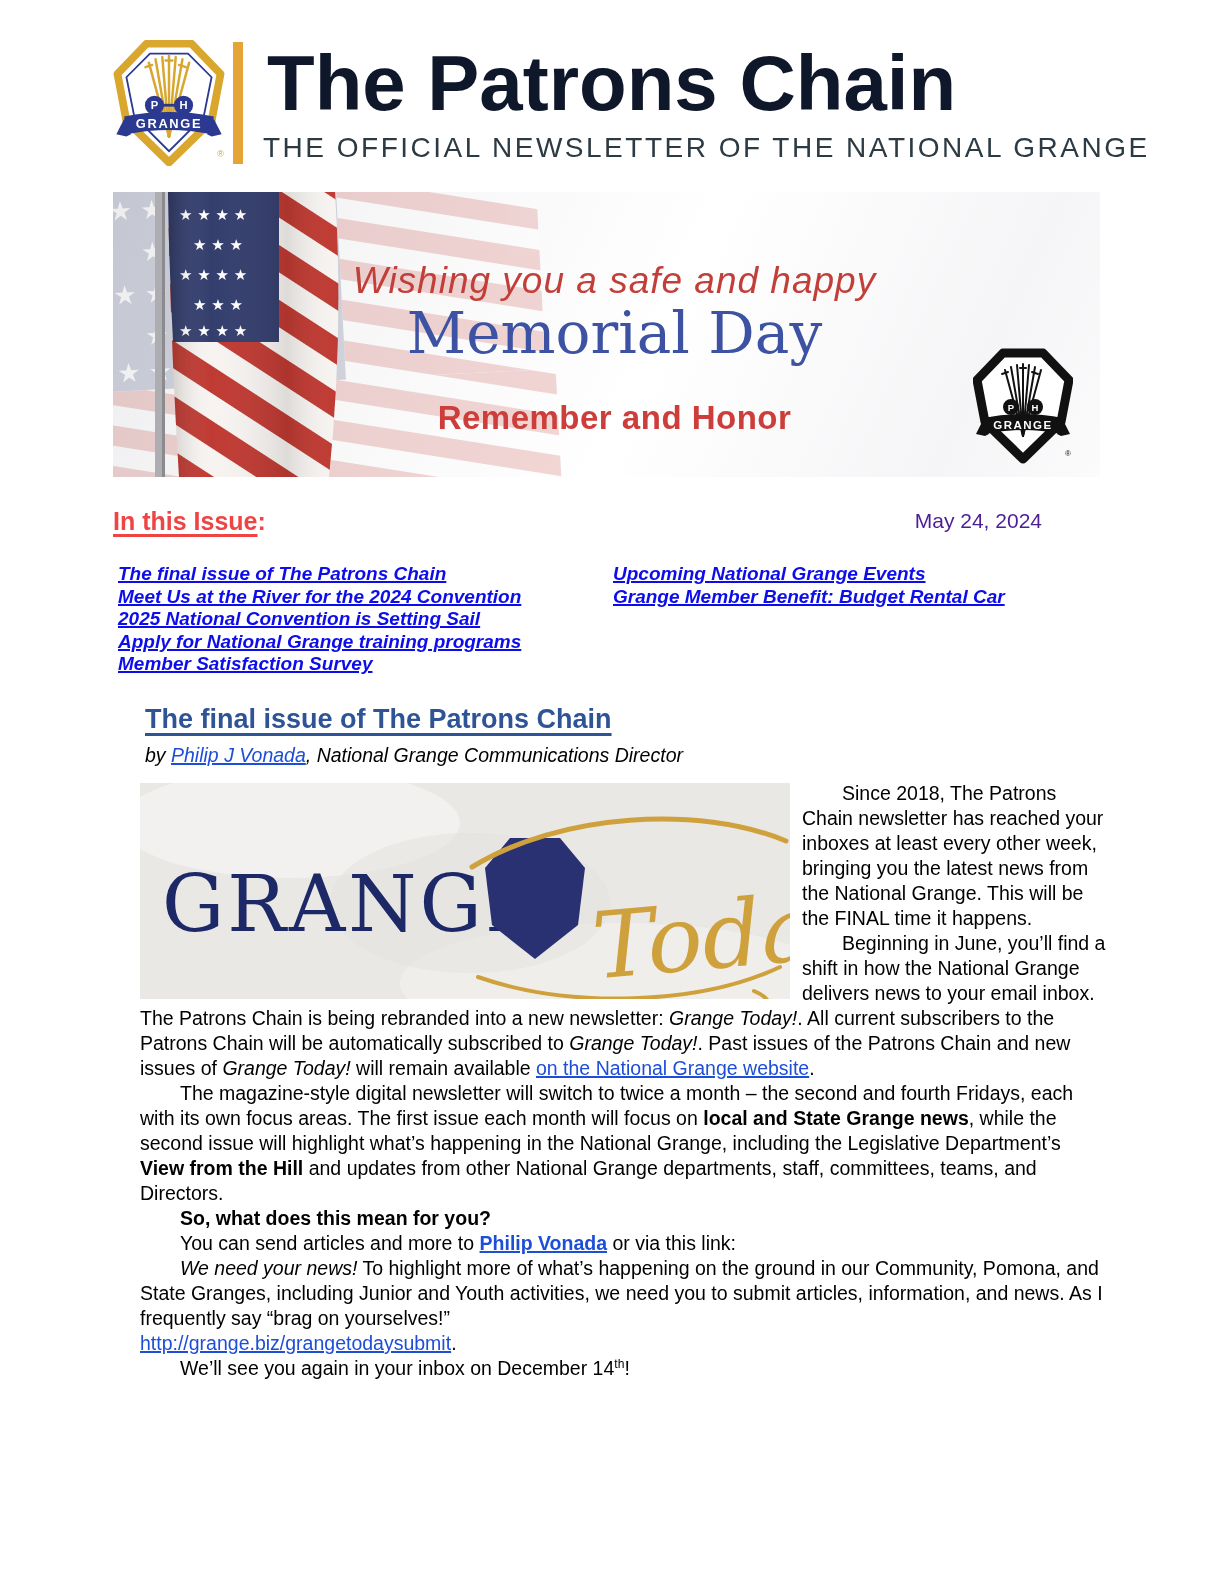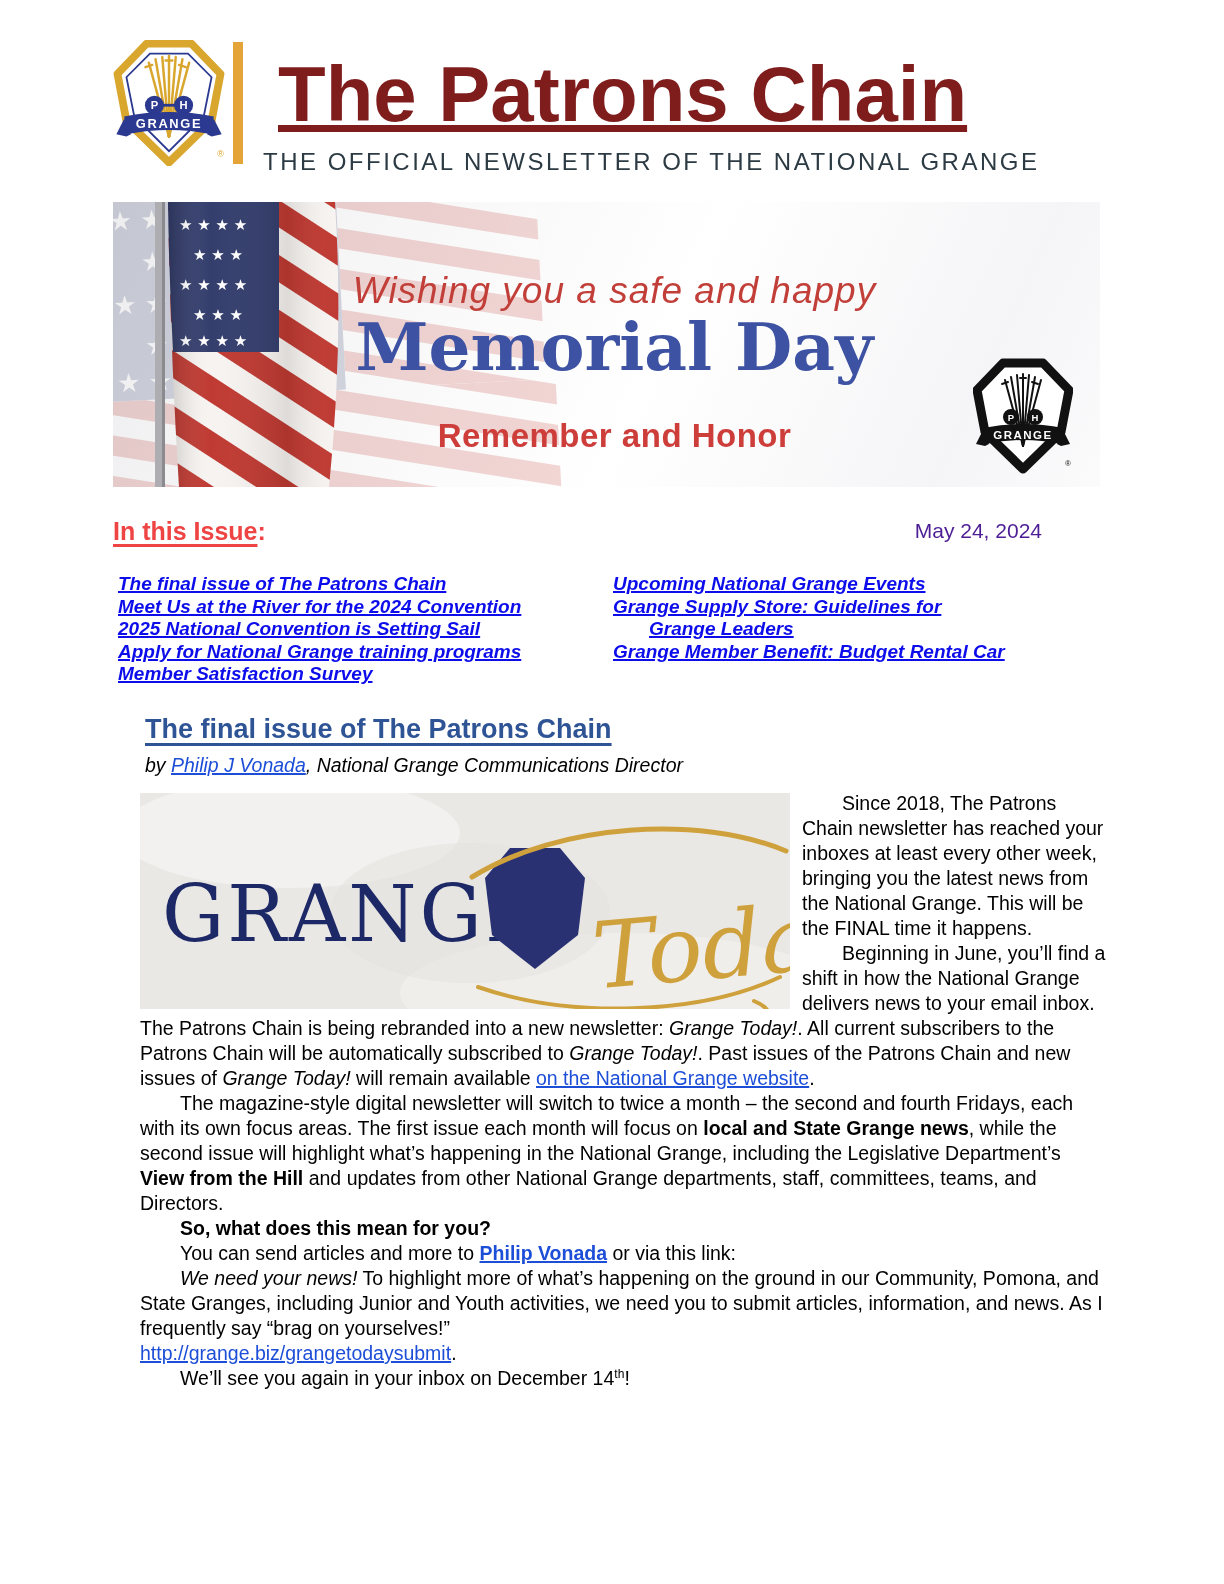--- a/index.html
+++ b/index.html
@@ -7,35 +7,35 @@
   .page {
     position:relative; width:1224px; height:1584px; background:#ffffff;
     font-family:"Liberation Sans", sans-serif; color:#000; overflow:hidden;
   }
 
   
   .masthead { display:flex; align-items:flex-start; padding:40px 0 0 113px; }
   .logo-gold { width:112px; height:126px; flex:0 0 auto; }
   .gold-bar { width:10px; height:122px; background:#E5A437; margin:2px 20px 0 8px; flex:0 0 auto; }
   .mast-text h1 {
-    margin:15px; font-size:78px; line-height:1.0; font-weight:700; color:#7f1d1d; letter-spacing:0;text-decoration:underline;
+    margin:4px; font-size:78px; line-height:1.0; font-weight:700; color:#0f172a; letter-spacing:0;
   }
   .mast-sub {
-    margin-top:10px; font-size:24px; letter-spacing:2.5px; color:#2c3a43; font-weight:400;
+    margin-top:10px; font-size:28px; letter-spacing:2.5px; color:#2c3a43; font-weight:400;
   }
 
   
   .banner {
     position:relative; width:987px; height:285px; margin:26px 0 0 113px; overflow:hidden;
     background:linear-gradient(115deg,#e9e9eb 0%,#f6f6f7 28%,#ffffff 55%,#f5f5f7 85%,#fbfbfc 100%);
   }
   .flag-svg { position:absolute; left:0; top:0; }
   .banner-text { position:absolute; left:186px; right:170px; top:68px; text-align:center; z-index:2; }
   .b1 { font-size:37px; font-style:italic; font-weight:500; color:#c23f39; letter-spacing:1px; }
-  .b2 { font-family:"DejaVu Serif", serif; font-size:66px; font-weight:700; color:#3d52a2; line-height:1.02; margin-top:2px; }
+  .b2 { font-family:"DejaVu Serif", serif; font-size:58px; font-weight:400; color:#3d52a2; line-height:1.02; margin-top:2px; }
   .b3 { font-size:33px; font-weight:700; color:#cd3d3a; margin-top:36px; letter-spacing:0.5px; }
   .emblem-black { position:absolute; left:860px; top:155px; z-index:2; }
 
   
   .issue { margin:30px 0 0 113px; width:987px; }
   .issue-row { display:flex; justify-content:space-between; align-items:flex-start; }
   .issue-row h2 { margin:0; font-size:25px; font-weight:700; color:#ef4444; }
   .issue-row h2 .u { text-decoration:underline; text-decoration-thickness:3px; text-underline-offset:4px; }
   .issue-date { font-size:21px; color:#4c1d95; padding-right:58px; padding-top:2px; }
   .toc { display:flex; margin-top:27px; }
@@ -197,21 +197,20 @@
     <div class="toc">
       <ul class="toc-col left">
           <li><a href="#" class="toc-link">The final issue of The Patrons Chain</a></li>
           <li><a href="#" class="toc-link">Meet Us at the River for the 2024 Convention</a></li>
           <li><a href="#" class="toc-link">2025 National Convention is Setting Sail</a></li>
           <li><a href="#" class="toc-link">Apply for National Grange training programs</a></li>
           <li><a href="#" class="toc-link">Member Satisfaction Survey</a></li>
         </ul>
       <ul class="toc-col right">
           <li><a href="#" class="toc-link">Upcoming National Grange Events</a></li>
-          <li><a href="#" class="toc-link">Grange Supply Store: Guidelines for Grange Leaders</a></li>
           <li><a href="#" class="toc-link">Grange Member Benefit: Budget Rental Car</a></li>
         </ul>
     </div>
   </section>
 
   <article class="article">
     <h3>The final issue of The Patrons Chain</h3>
     <p class="byline"><span class="seg-i">by </span><a href="#" class="seg-li">Philip J Vonada</a><span class="seg-i">, National Grange Communications Director</span></p>
 
     <div class="article-body">

